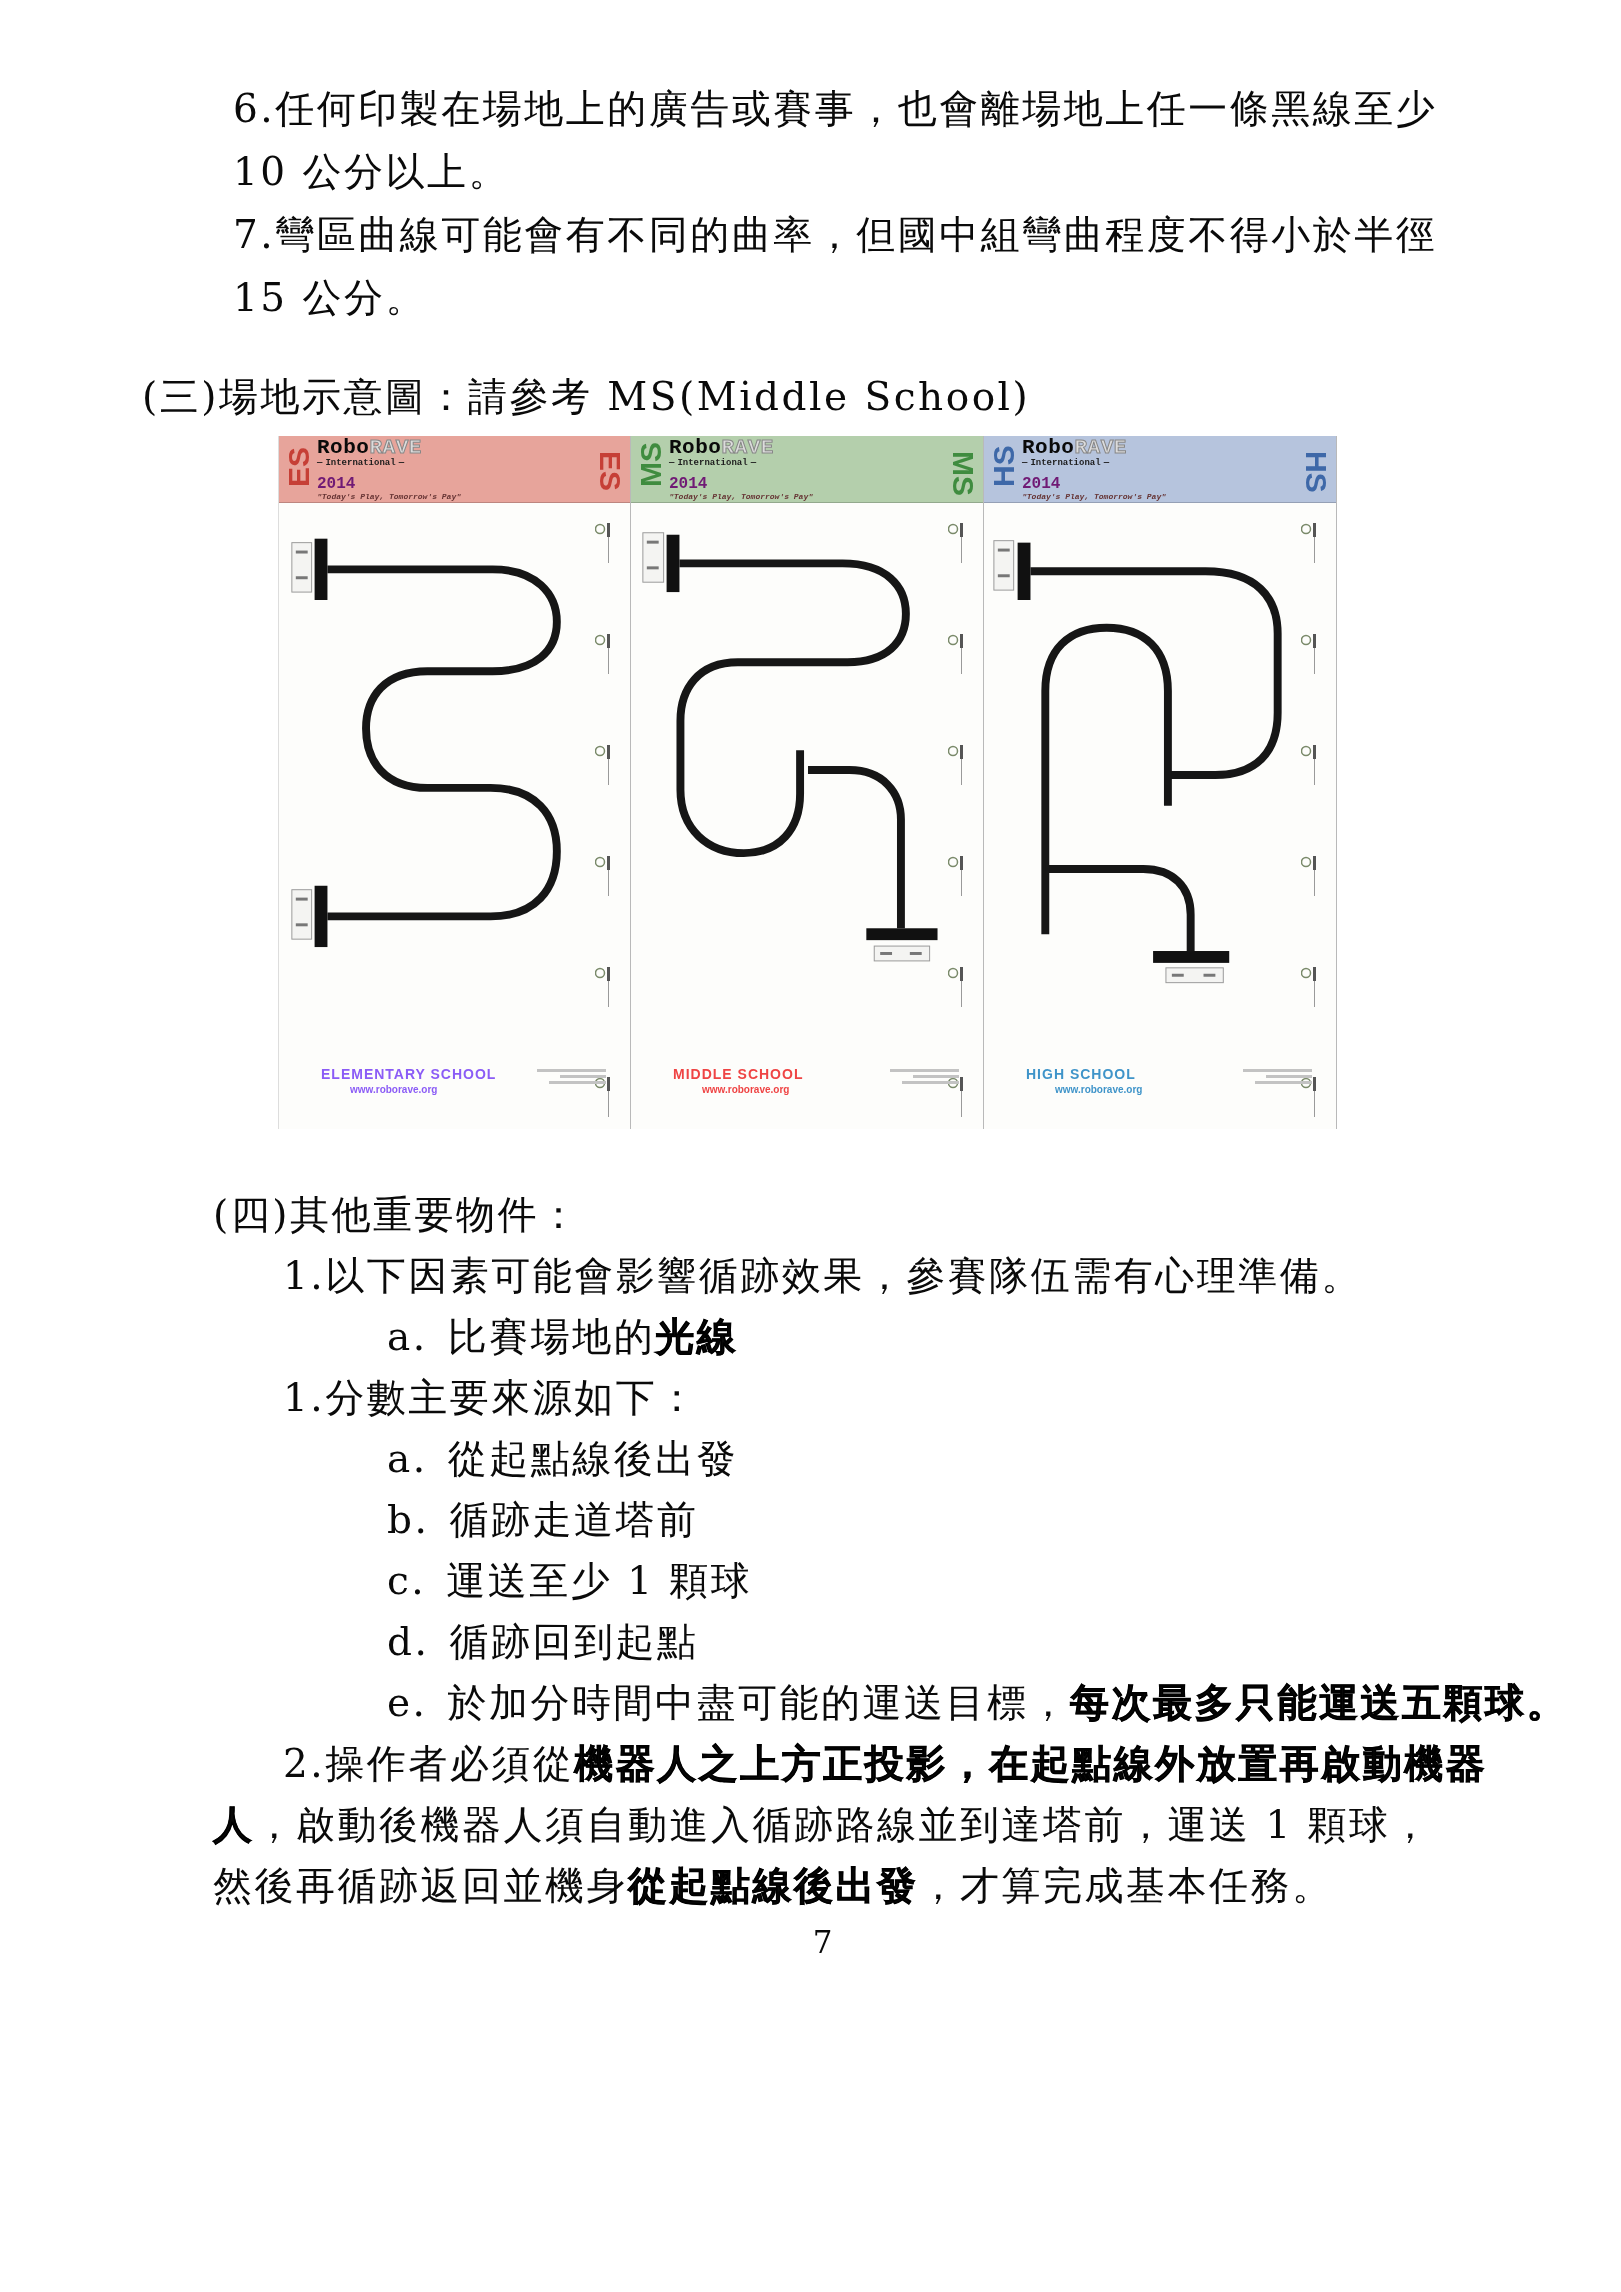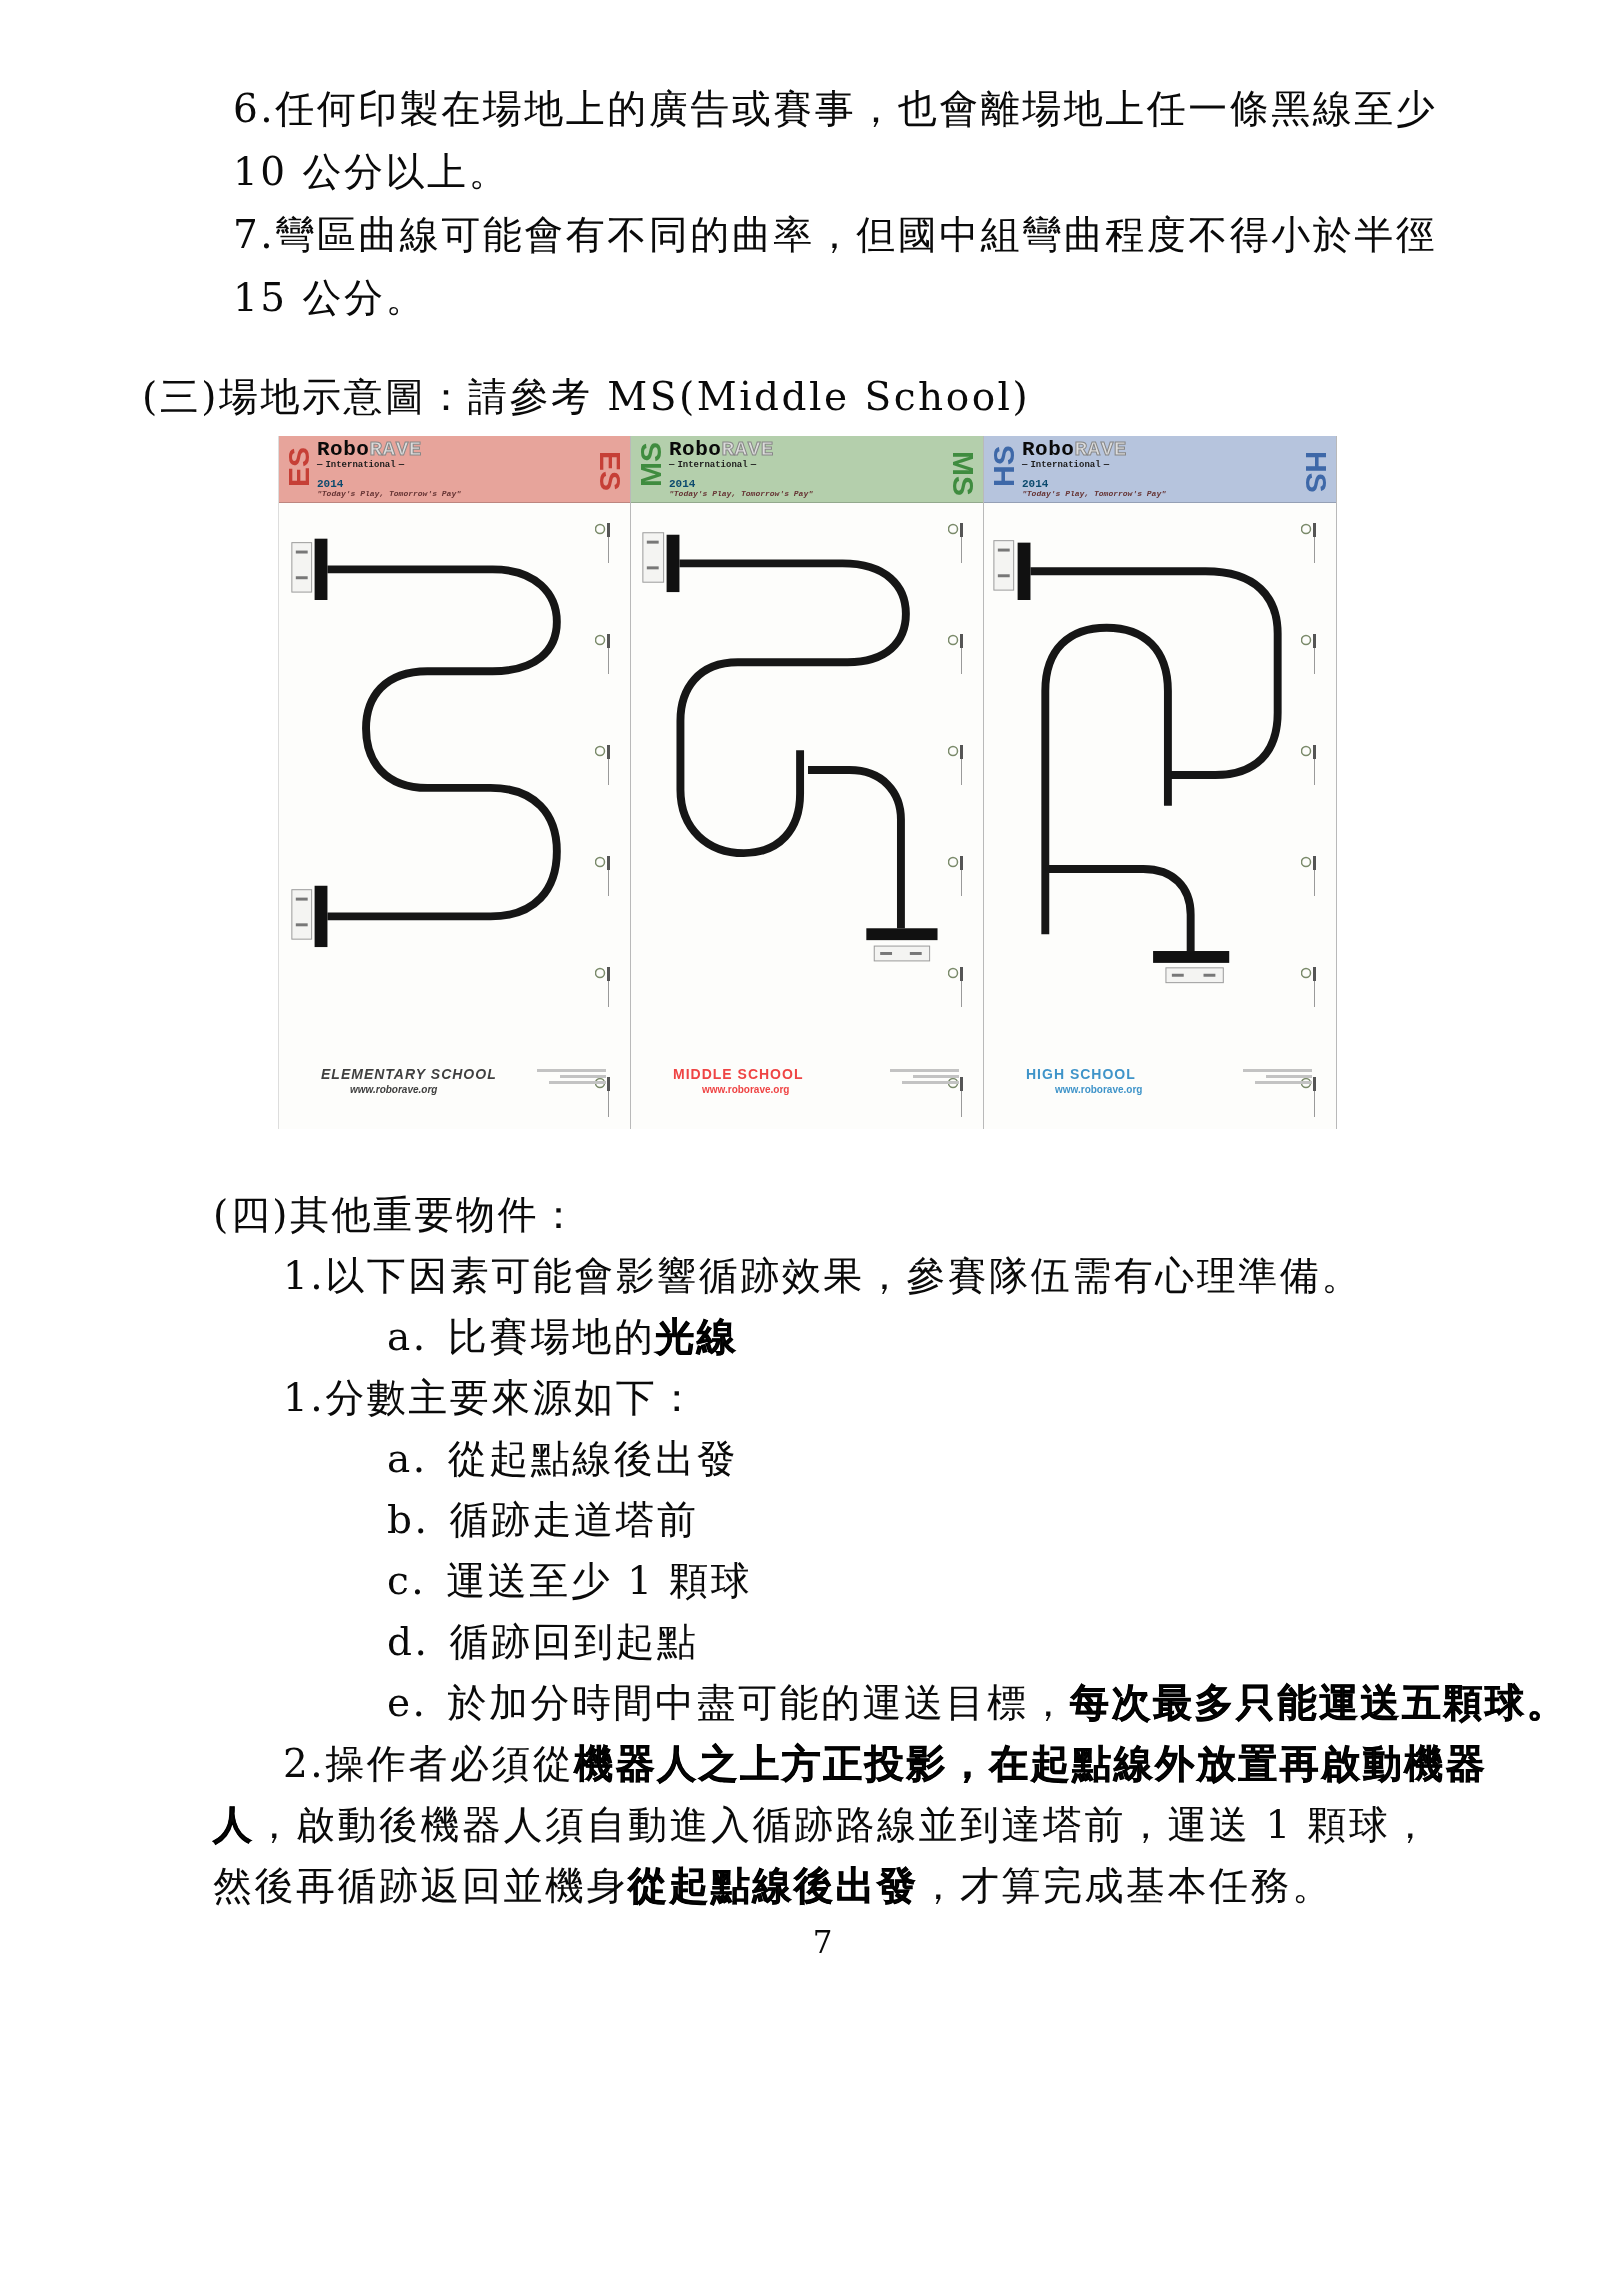--- a/index.html
+++ b/index.html
@@ -37,33 +37,33 @@
   .panel-es .side-label { color:#c63f36; }
   .panel-ms .side-label { color:#3f8c3f; }
   .panel-hs .side-label { color:#3e68a8; }
   .logo { flex:1; text-align:left; line-height:1.05; font-family:Liberation Mono, monospace; }
   .logo-robo { font-weight:900; font-size:21px; color:#0a0a0a; letter-spacing:0.5px; }
   .logo-rave { font-weight:900; font-size:21px; color:#dcdcdc; -webkit-text-stroke:1px #878787;
                letter-spacing:0.5px; }
   .logo-line2 { font-size:9px; font-weight:700; color:#1d1d1d; }
   .logo-line2::before { content:"—"; margin-right:3px; }
   .logo-line2::after  { content:"—"; margin-left:3px; }
-  .logo-year { font-size:11px; font-weight:800; color:#0c4a6e;margin-top:8px; }
+  .logo-year { font-size:16px; font-weight:800; color:#701a75;margin-top:8px; }
   .logo-tagline { font-size:8px; font-style:italic; font-weight:700; color:#663434; }
   .track { position:absolute; top:67px; left:0; }
   .track path { fill:none; stroke:#161616; stroke-width:8; }
   .track .bar { fill:#111111; }
   .track .lblbox { fill:#f4f4f2; stroke:#9a9a9a; stroke-width:1; }
   .track .lbltick { fill:#777777; }
   .omark { position:absolute; right:18px; width:17px; height:44px; }
   .pfooter { position:absolute; top:614px; left:0; width:100%; height:79px;
              font-family:"Liberation Sans",sans-serif; }
   .school { margin:16px 0 0 42px; font-weight:800; font-size:14px; letter-spacing:1px; }
   .school-url { margin:2px 0 0 71px; font-weight:700; font-size:10px; }
-  .panel-es .school, .panel-es .school-url { color:#404040;font-style:italic; }
+  .panel-es .school, .panel-es .school-url { color:#8b5cf6; }
   .panel-ms .school, .panel-ms .school-url { color:#ef4444; }
   .panel-hs .school, .panel-hs .school-url { color:#3f94c9; }
   .fineprint { position:absolute; right:24px; top:16px; width:71px; }
   .fp-bar { height:3px; background:#c3c3c3; margin:3px 0 0 auto; }
   .fp-1 { width:69px; } .fp-2 { width:46px; } .fp-3 { width:57px; }
 
   .pageno { text-align:center; font-size:31px; letter-spacing:0; margin-top:8px;
             font-family:"DejaVu Serif","Liberation Serif",serif; }
 </style>
 </head>

